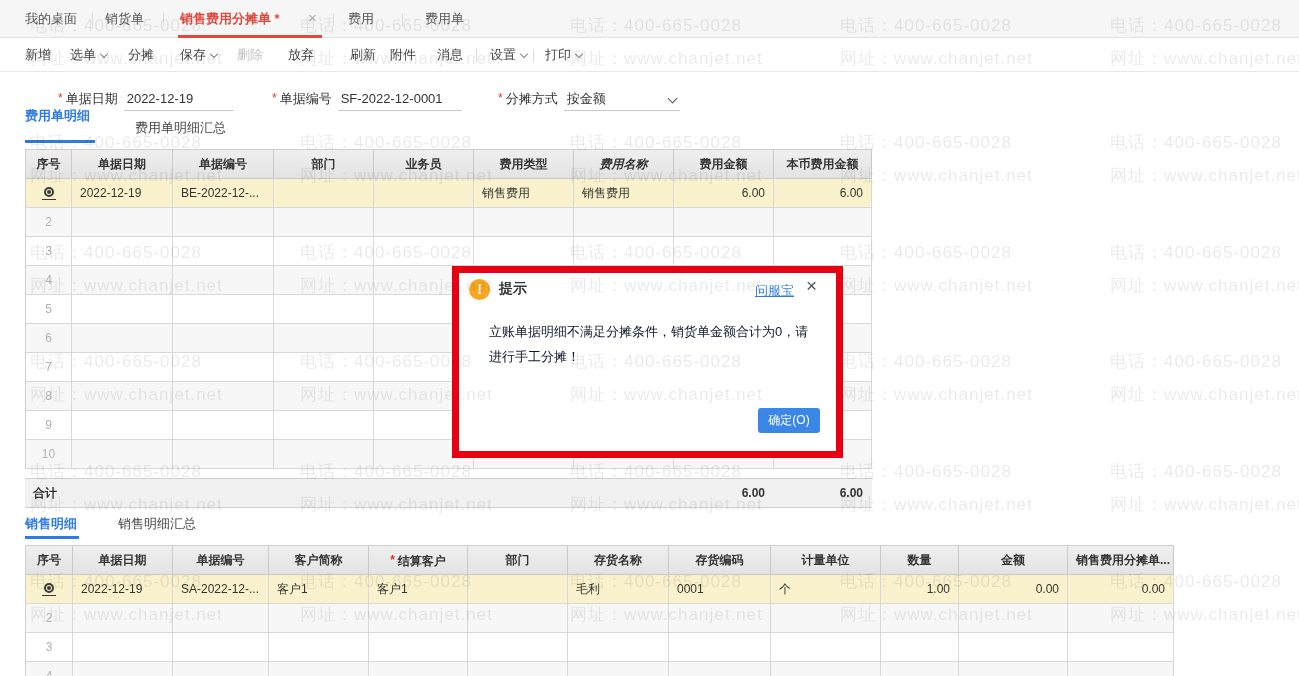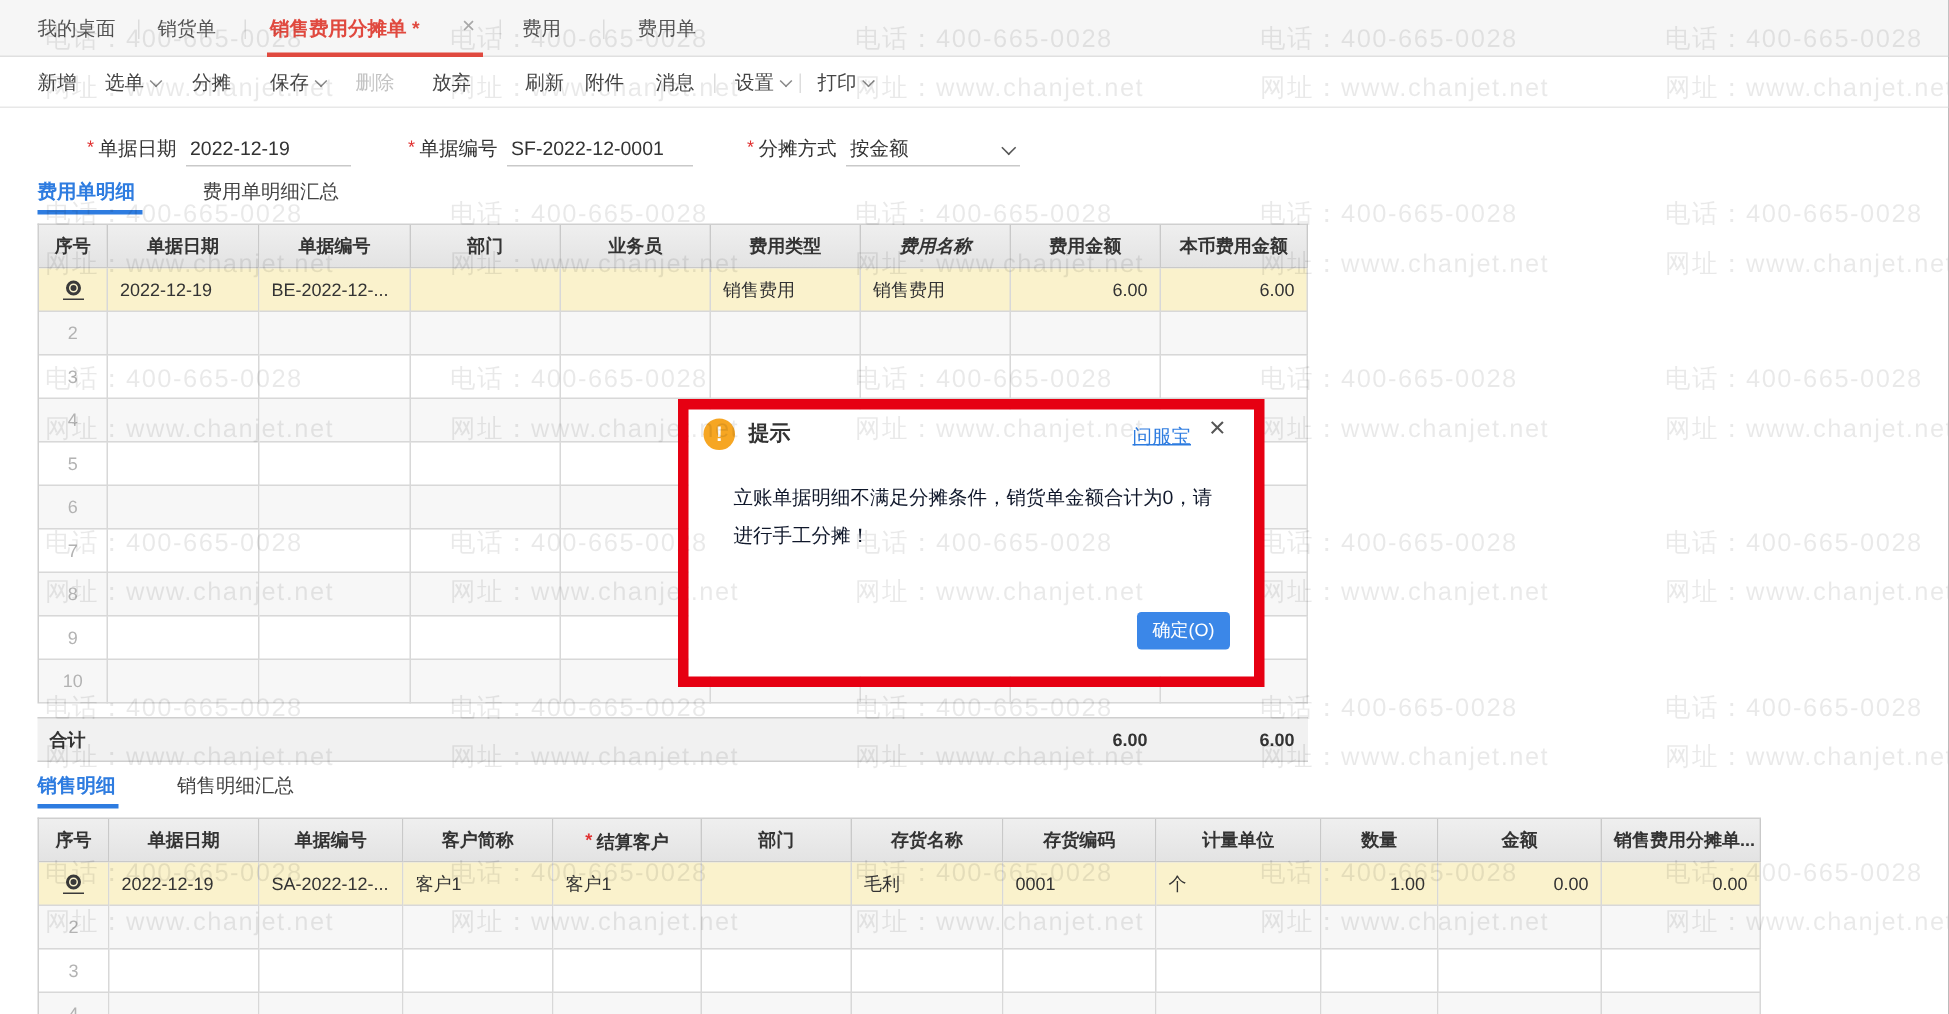--- a/index.html
+++ b/index.html
@@ -103,21 +103,21 @@
     <span class="req">*</span><span class="flabel">单据日期</span><span class="fval" style="width:110px">2022-12-19</span>
   </div>
   <div class="ffield" style="left:272px">
     <span class="req">*</span><span class="flabel">单据编号</span><span class="fval" style="width:124px">SF-2022-12-0001</span>
   </div>
   <div class="ffield" style="left:498px">
     <span class="req">*</span><span class="flabel">分摊方式</span><span class="fval" style="width:116px"><span>按金额</span><span class="selchev"></span></span>
   </div>
 
   <div id="exp-tabs">
-      <div class="stab active" style="left: 25px; top: 116px;">费用单明细</div>
+      <div class="stab active" style="left: 25px; top: 104px;">费用单明细</div>
       <div class="stab-line" style="left: 25px; top: 140px; width: 70px;"></div>
       <div class="stab" style="left: 135px; top: 116px;">费用单明细汇总</div>
     </div>
 
   <div id="table1" class="grid" style="left: 25px; top: 149px; width: 847px;">
       <div class="trow thead">
         <div class="tcell" style="width: 46px;">序号</div>
         <div class="tcell" style="width: 101px;">单据日期</div>
         <div class="tcell" style="width: 101px;">单据编号</div>
         <div class="tcell" style="width: 100px;">部门</div>

